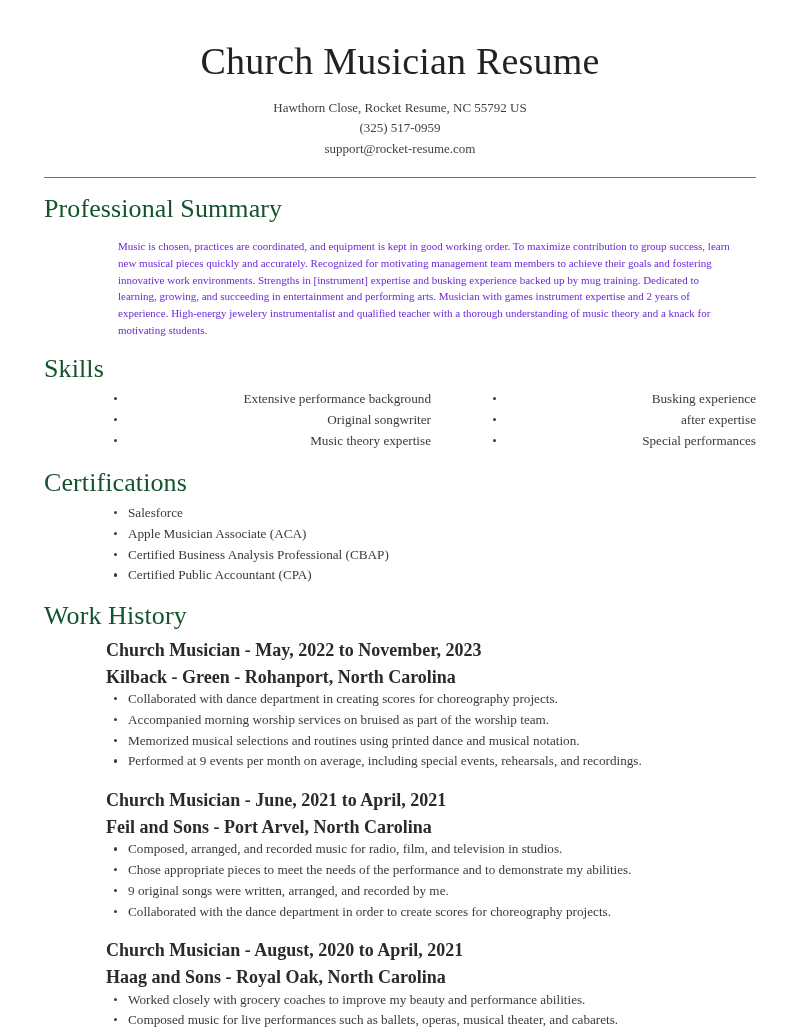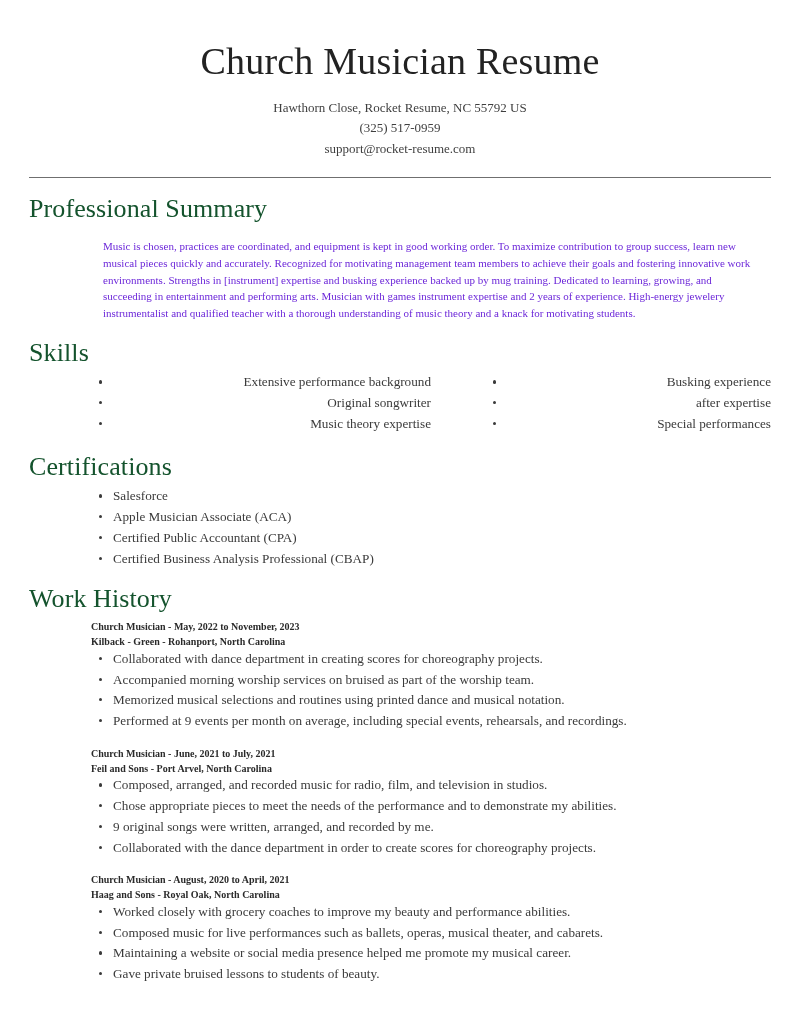--- a/index.html
+++ b/index.html
@@ -13,21 +13,21 @@
     overflow: hidden;
     font-family: "Liberation Serif", "DejaVu Serif", serif;
     color: #3a3a3a;
     -webkit-font-smoothing: antialiased;
   }
   .page {
     width: 800px;
     height: 1035px;
     position: relative;
     box-sizing: border-box;
-    padding: 0 29px;
+    padding: 0 44px;
   }
 
   
   .doc-title {
     text-align: center;
     font-size: 38px;
     font-weight: 400;
     color: #222222;
     letter-spacing: 0.2px;
     margin: 0;
@@ -128,21 +128,21 @@
     margin-top: 4px;
   }
   .job {
     margin-bottom: 16px;
   }
   .job:last-child {
     margin-bottom: 0;
   }
   .job-title-line,
   .job-company-line {
-    font-size: 10px;
+    font-size: 18px;
     font-weight: 700;
     color: #2a2a2a;
     line-height: 1.48;
   }
   .job-bullets {
     margin-top: 8px;
   }
 
   .work-section .section-heading {
     margin-bottom: 2px;
@@ -189,43 +189,43 @@
       </div>
     </div>
   </div>
 
   <div class="section">
     <h2 class="section-heading">Certifications</h2>
     <div class="certs-list">
       <ul class="bullets">
         <li>Salesforce</li>
         <li>Apple Musician Associate (ACA)</li>
+        <li>Certified Business Analysis Professional (CBAP)</li>
         <li>Certified Public Accountant (CPA)</li>
-        <li>Certified Business Analysis Professional (CBAP)</li>
       </ul>
     </div>
   </div>
 
   <div class="section work-section">
     <h2 class="section-heading">Work History</h2>
     <div class="jobs">
 
       <div class="job">
         <div class="job-title-line">Church Musician - May, 2022 to November, 2023</div>
         <div class="job-company-line">Kilback - Green - Rohanport, North Carolina</div>
         <ul class="bullets job-bullets">
           <li>Collaborated with dance department in creating scores for choreography projects.</li>
           <li>Accompanied morning worship services on bruised as part of the worship team.</li>
           <li>Memorized musical selections and routines using printed dance and musical notation.</li>
           <li>Performed at 9 events per month on average, including special events, rehearsals, and recordings.</li>
         </ul>
       </div>
 
       <div class="job">
-        <div class="job-title-line">Church Musician - June, 2021 to July, 2021</div>
+        <div class="job-title-line">Church Musician - June, 2021 to April, 2021</div>
         <div class="job-company-line">Feil and Sons - Port Arvel, North Carolina</div>
         <ul class="bullets job-bullets">
           <li>Composed, arranged, and recorded music for radio, film, and television in studios.</li>
           <li>Chose appropriate pieces to meet the needs of the performance and to demonstrate my abilities.</li>
           <li>9 original songs were written, arranged, and recorded by me.</li>
           <li>Collaborated with the dance department in order to create scores for choreography projects.</li>
         </ul>
       </div>
 
       <div class="job">

